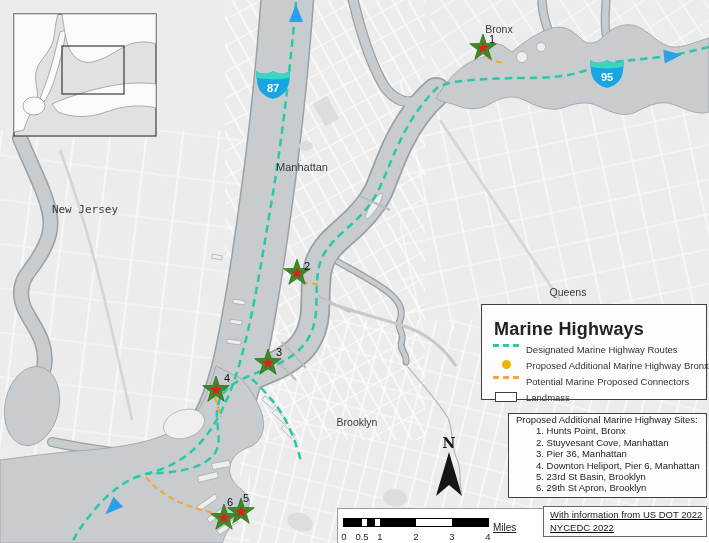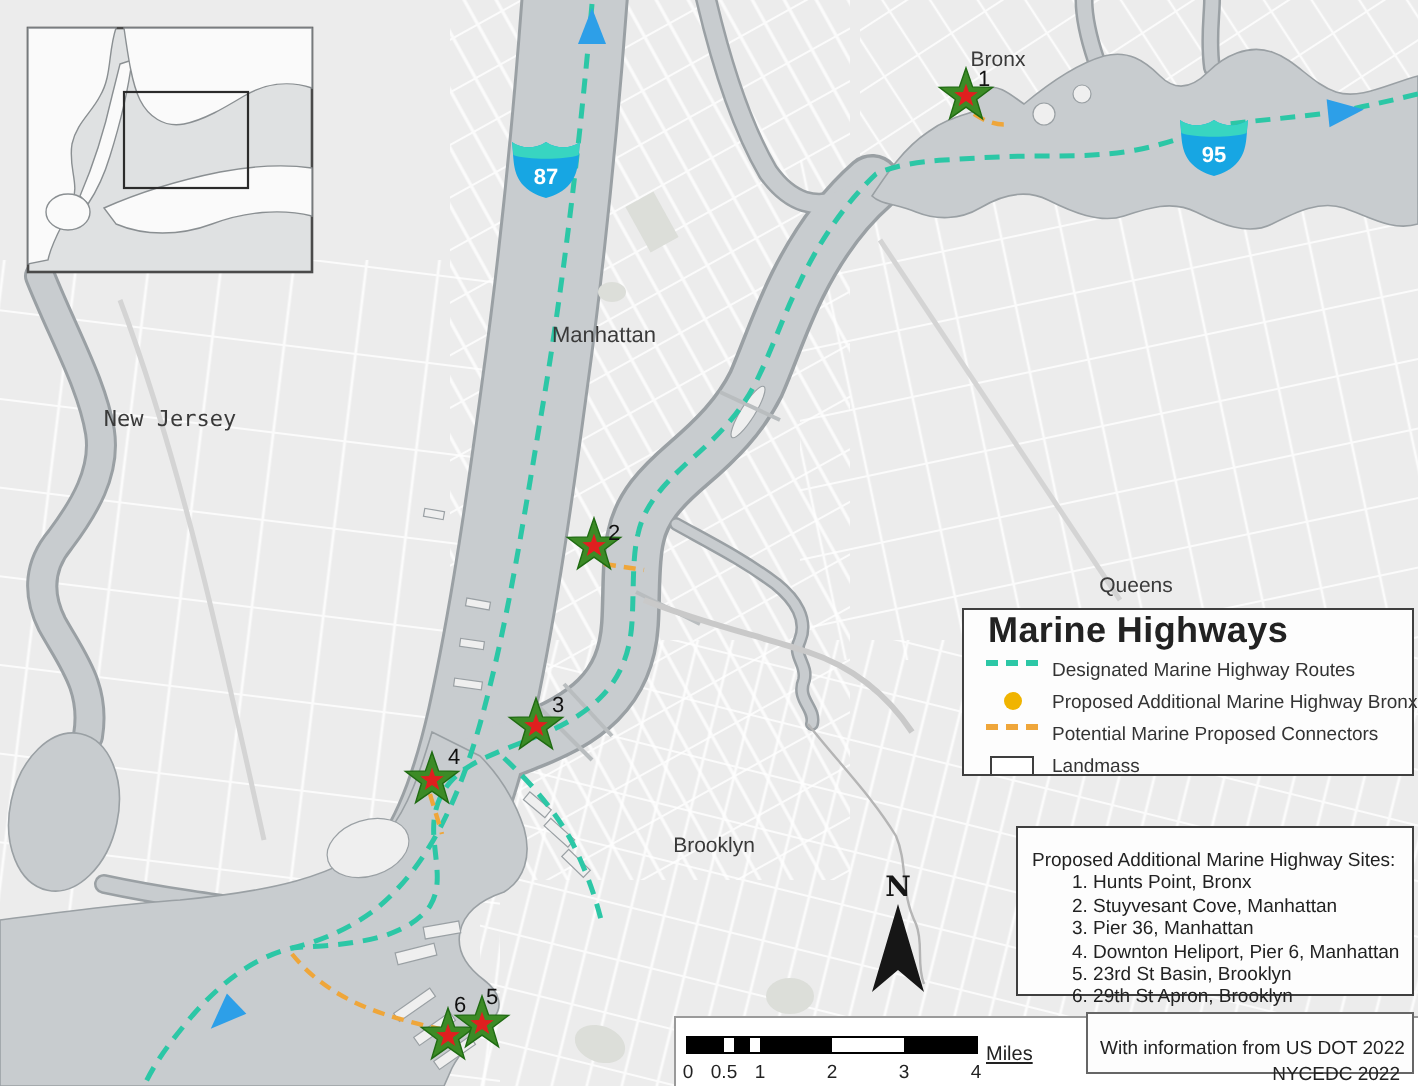--- a/index.html
+++ b/index.html
@@ -26,45 +26,45 @@
   .place-label{font:10.5px "Liberation Sans",sans-serif;fill:#3a3a3a;}
   .place-label.big{font-size:11px;}
   .place-label.mono{font-family:"DejaVu Sans Mono",monospace;font-size:11px;}
   .shield-body{fill:var(--shield-blue);}
   .shield-crest{fill:var(--shield-crest);}
   .shield-num{font:700 11px "Liberation Sans",sans-serif;fill:#fff;}
   .north-n{font:700 14px "DejaVu Serif",serif;fill:#161616;}
 
   
   .panel{position:absolute;background:#fdfdfd;border:1.5px solid #3f3f3f;box-sizing:border-box;}
-  #legend{left:481px;top:304px;width:226px;height:84px;padding:0 10px 4px 10px;}
+  #legend{left:481px;top:304px;width:226px;height:96px;padding:14px 10px 4px 10px;}
   #legend .lg-title{font-size:18px;font-weight:600;color:#222;letter-spacing:.2px;margin:0 0 4px 2px;}
   .lg-row{display:flex;align-items:flex-start;height:16px;}
   .lg-swatch{width:28px;display:flex;justify-content:center;align-items:center;flex:0 0 28px;}
   .lg-label{font-size:9.5px;color:#333;margin-left:6px;white-space:nowrap;}
   .sw-dash{width:26px;height:2.6px;}
   .sw-dash.teal{background:repeating-linear-gradient(90deg,var(--route-teal) 0 6px,transparent 6px 10px);}
   .sw-dash.orange{background:repeating-linear-gradient(90deg,var(--connector-orange) 0 6px,transparent 6px 10px);}
   .sw-dot{width:9px;height:9px;border-radius:50%;background:var(--site-yellow);}
   .sw-box{width:22px;height:10px;background:#fff;border:1.2px solid #3f3f3f;box-sizing:border-box;}
 
-  #sites-box{left:508px;top:413px;width:199px;height:85px;padding:11px 7px;}
+  #sites-box{left:508px;top:413px;width:199px;height:85px;padding:0 7px;}
   #sites-box .sb-title{font-size:9.5px;color:#222;line-height:11.4px;}
   #sites-box .sb-item{font-size:9.5px;color:#222;line-height:11.4px;white-space:nowrap;margin-left:20px;}
 
   #scale-strip{left:337px;top:508px;width:372px;height:35px;background:#fff;
                border:1px solid #9a9a9a;border-right:none;border-bottom:none;box-sizing:border-box;}
   #scale-bar{position:absolute;left:5px;top:9px;height:7px;width:144px;border:1px solid #000;
              display:flex;box-sizing:content-box;}
   #scale-bar .seg{height:100%;}
   .tick{position:absolute;top:22px;font-size:9.5px;color:#222;transform:translateX(-50%);}
   #miles-label{position:absolute;left:155px;top:13px;font-size:10px;color:#222;text-decoration:underline;}
 
   #attribution{left:543px;top:506px;width:164px;height:31px;border:1px solid #666;
-               padding:12px 6px;text-align:right;}
+               padding:2px 6px;text-decoration:underline;}
   #attribution div{font-size:9.5px;color:#222;line-height:12.5px;white-space:nowrap;}
 </style>
 </head>
 <body>
 
 <div id="app">
 
 <svg id="map-svg" width="709" height="543" viewBox="0 0 709 543">
   <defs>
     <g id="star5">

